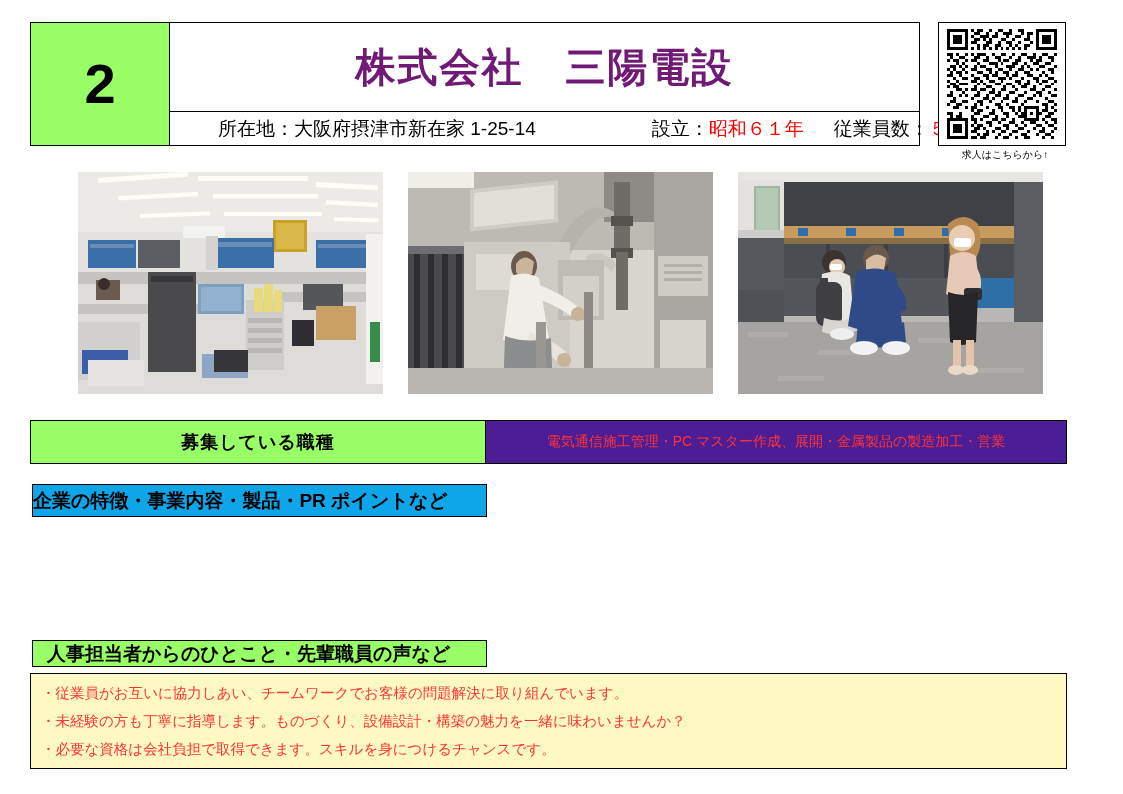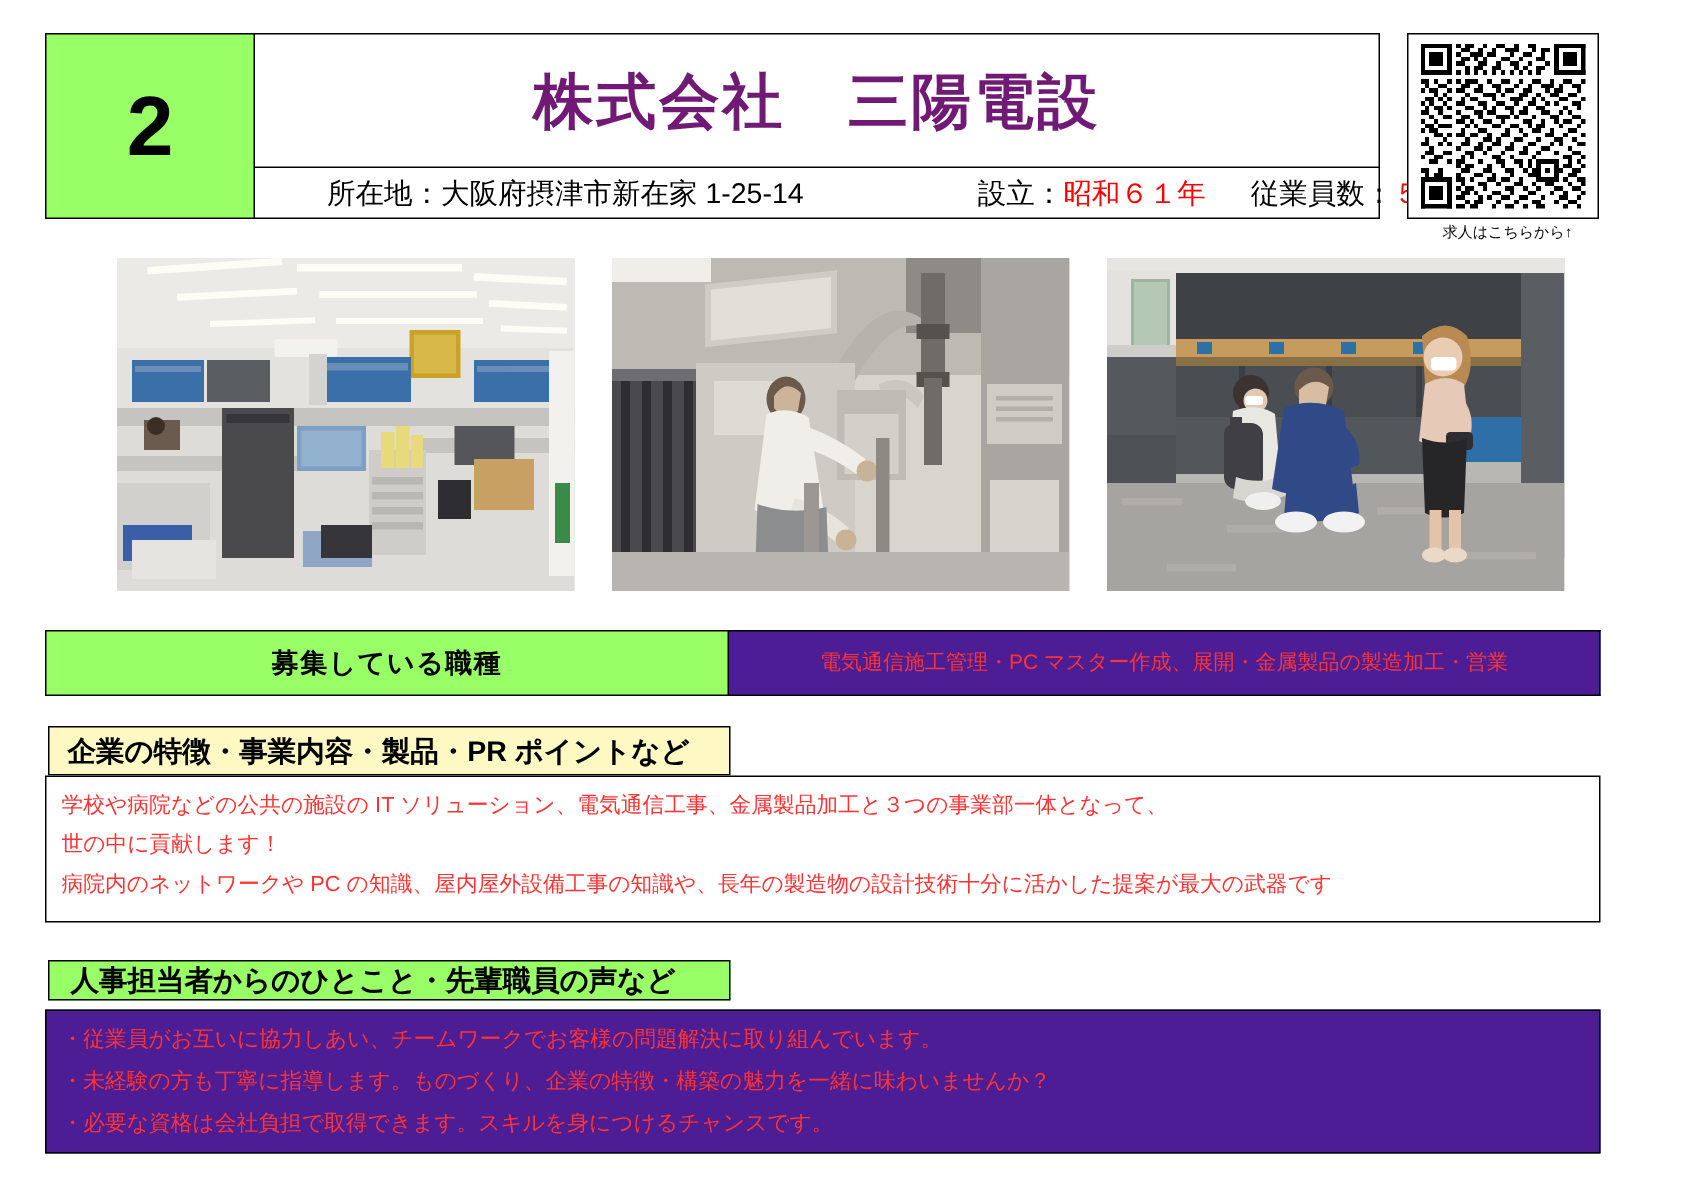--- a/index.html
+++ b/index.html
@@ -170,25 +170,24 @@
     display: flex; align-items: center; justify-content: center;
     font-size: 14px; color: #ff3333;
     white-space: pre;
   }
 
   
   .sec-feat-head {
     position: absolute;
     left: 32px; top: 484px;
     width: 455px; height: 33px;
-    background: #fef9c3;
+    background: #0ea5e9;
     border: 1px solid #000;
     box-sizing: border-box;
     display: flex; align-items: center;
-    padding-left: 12px;
     font-size: 19px; font-weight: bold; color: #000;
     white-space: pre;
   }
   .sec-feat-body {
     position: absolute;
     left: 30px; top: 517px;
     width: 1037px; height: 98px;
     background: #fff;
     border: 1px solid #000;
     box-sizing: border-box;
@@ -212,21 +211,21 @@
     box-sizing: border-box;
     display: flex; align-items: center;
     padding-left: 14px;
     font-size: 19px; font-weight: bold; color: #000;
     white-space: pre;
   }
   .sec-hr-body {
     position: absolute;
     left: 30px; top: 673px;
     width: 1037px; height: 96px;
-    background: #4c1d95;
+    background: #fef9c3;
     border: 1px solid #000;
     box-sizing: border-box;
     padding: 8px 0 0 10px;
   }
   .sec-hr-body p {
     margin: 0 0 5px 0;
     font-size: 14.5px;
     color: #ff3333;
     line-height: 1.6;
     white-space: pre;
@@ -802,26 +801,21 @@
       </svg>
     </div>
   </div>
 
   <div class="sec-jobs">
     <div class="label">募集している職種</div>
     <div class="value">電気通信施工管理・PC マスター作成、展開・金属製品の製造加工・営業</div>
   </div>
 
   <div class="sec-feat-head">企業の特徴・事業内容・製品・PR ポイントなど</div>
-  <div class="sec-feat-body">
-    <p>学校や病院などの公共の施設の IT ソリューション、電気通信工事、金属製品加工と３つの事業部一体となって、</p>
-    <p>世の中に貢献します！</p>
-    <p>病院内のネットワークや PC の知識、屋内屋外設備工事の知識や、長年の製造物の設計技術十分に活かした提案が最大の武器です</p>
-  </div>
 
   <div class="sec-hr-head">人事担当者からのひとこと・先輩職員の声など</div>
   <div class="sec-hr-body">
     <p>・従業員がお互いに協力しあい、チームワークでお客様の問題解決に取り組んでいます。</p>
-    <p>・未経験の方も丁寧に指導します。ものづくり、企業の特徴・構築の魅力を一緒に味わいませんか？</p>
+    <p>・未経験の方も丁寧に指導します。ものづくり、設備設計・構築の魅力を一緒に味わいませんか？</p>
     <p>・必要な資格は会社負担で取得できます。スキルを身につけるチャンスです。</p>
   </div>
 
 </div>
 
 </body></html>

